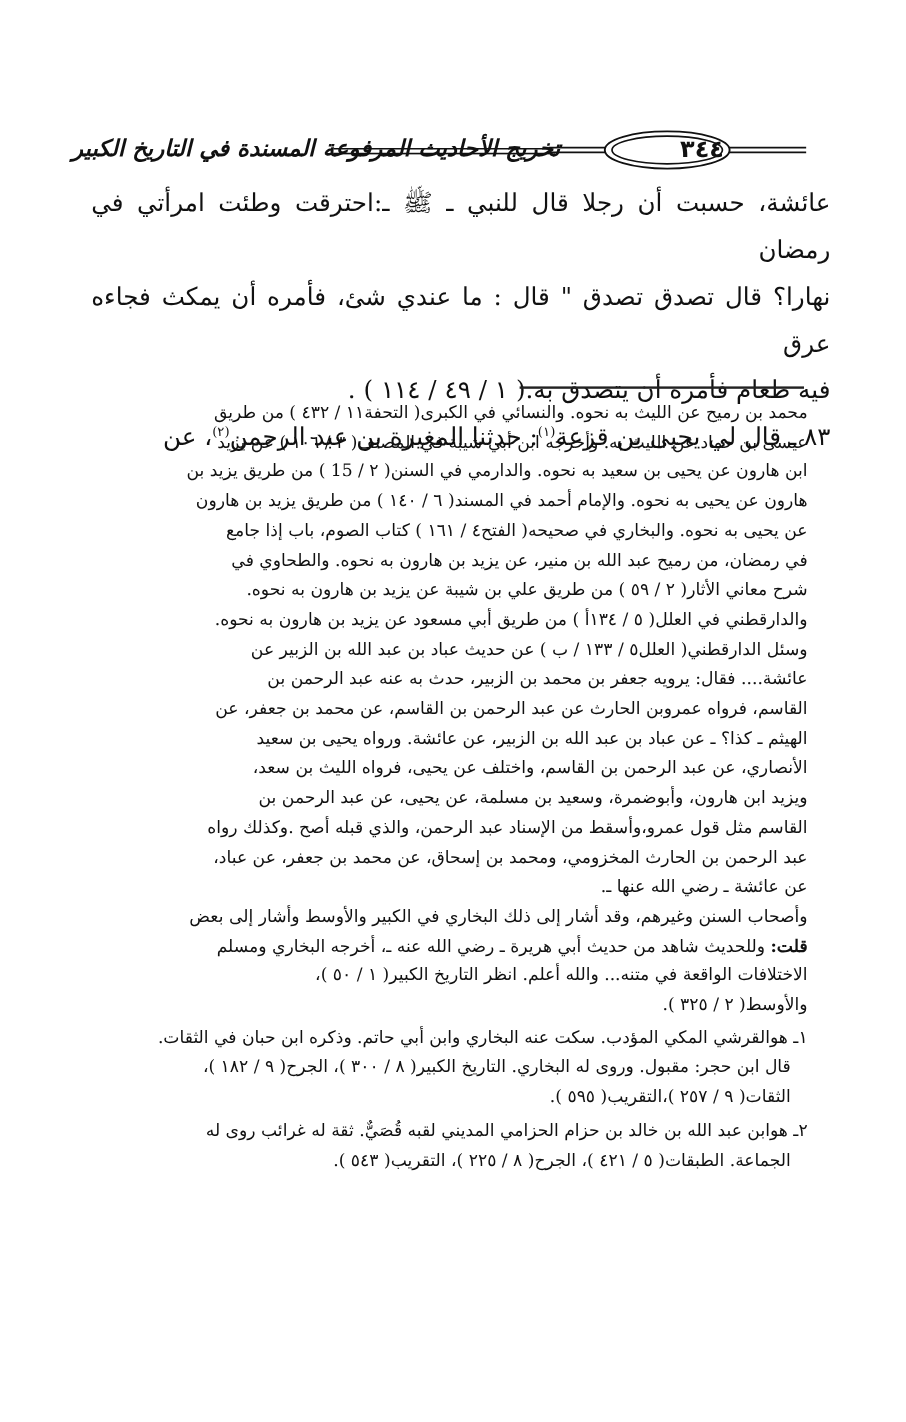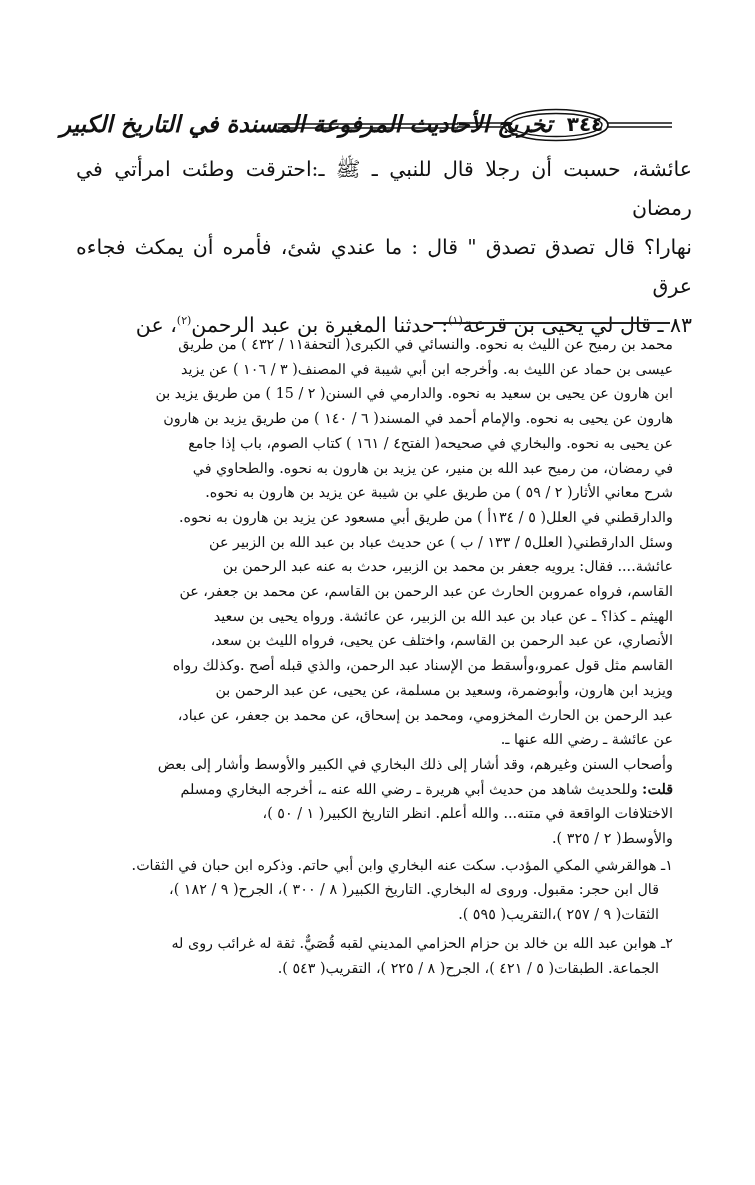--- a/index.html
+++ b/index.html
@@ -16,21 +16,21 @@
       position: absolute; right: 0; top: 0; width: 215px; height: 34px; text-decoration: underline;
     }
     .header-ornament svg { position: absolute; right: 0; top: 0; }
     .page-number {
       position: absolute; right: 52px; top: 4px; width: 70px; text-align: center;
       font-family: "DejaVu Sans", sans-serif; font-weight: bold; font-size: 20px; line-height: 24px;
     }
     .header-title {
       position: absolute; left: 0; top: 2px;
       font-family: "DejaVu Serif", serif; font-style: italic; font-weight: bold;
-      font-size: 23px; line-height: 28px; white-space: nowrap;
+      font-size: 19px; line-height: 28px; white-space: nowrap;
     }
 
     
     .main { position: absolute; top: 150px; left: 76px; width: 616px; direction: rtl; text-align: justify; }
     .main p {
       margin: 0; font-size: 20.5px; line-height: 39px; text-align-last: right;
     }
     sup { font-size: 11px; line-height: 0; vertical-align: super; }
 
     .hr-footnote {
@@ -63,42 +63,43 @@
     <svg style="position:absolute; left:218px; top:15px;" width="180" height="6">
       <line x1="0" y1="1" x2="180" y2="1" stroke="#111" stroke-width="1.3"></line>
       <line x1="0" y1="5" x2="180" y2="5" stroke="#111" stroke-width="1.3"></line>
     </svg>
     <div class="header-title">تخريج الأحاديث المرفوعة المسندة في التاريخ الكبير</div>
   </div>
 
   <div class="main">
     <p>عائشة، حسبت أن رجلا قال للنبي ـ ﷺ ـ:احترقت وطئت امرأتي في رمضان</p>
     <p>نهارا؟ قال تصدق تصدق " قال : ما عندي شئ، فأمره أن يمكث فجاءه عرق</p>
+    <p>فيه طعام  فأمره أن يتصدق به.( ١ / ٤٩ / ١١٤ ) .</p>
     <p><span>٨٣ ـ قال لي يحيى بن قزعة</span><sup>(١)</sup><span>: حدثنا المغيرة بن عبد الرحمن</span><sup>(٢)</sup><span>، عن</span></p>
   </div>
 
   <div class="hr-footnote"></div>
 
   <div class="notes">
     <div>
       <p>محمد بن رميح عن الليث به نحوه. والنسائي في الكبرى( التحفة١١ / ٤٣٢ ) من طريق</p>
       <p>عيسى بن حماد عن الليث به. وأخرجه ابن أبي شيبة في المصنف( ٣ / ١٠٦ ) عن يزيد</p>
       <p>ابن هارون عن يحيى بن سعيد به نحوه. والدارمي في السنن( ٢ / 15 ) من طريق يزيد بن</p>
       <p>هارون عن يحيى به نحوه. والإمام أحمد في المسند( ٦ / ١٤٠ ) من طريق يزيد بن هارون</p>
       <p>عن يحيى به نحوه. والبخاري في صحيحه( الفتح٤ / ١٦١ ) كتاب الصوم، باب إذا جامع</p>
       <p>في رمضان، من رميح عبد الله بن منير، عن يزيد بن هارون به نحوه. والطحاوي في</p>
       <p>شرح معاني الأثار( ٢ / ٥٩ ) من طريق علي بن شيبة عن يزيد بن هارون به نحوه.</p>
       <p>والدارقطني في العلل( ٥ / ١٣٤أ ) من طريق أبي مسعود عن يزيد بن هارون به نحوه.</p>
       <p>وسئل الدارقطني( العلل٥ / ١٣٣ / ب ) عن حديث عباد بن عبد الله بن الزبير عن</p>
       <p>عائشة.... فقال: يرويه جعفر بن محمد بن الزبير، حدث به عنه عبد الرحمن بن</p>
       <p>القاسم، فرواه عمروبن الحارث عن عبد الرحمن بن القاسم، عن محمد بن جعفر، عن</p>
       <p>الهيثم ـ كذا؟ ـ عن عباد بن عبد الله بن الزبير، عن عائشة. ورواه يحيى بن سعيد</p>
       <p>الأنصاري، عن عبد الرحمن بن القاسم، واختلف عن يحيى، فرواه الليث بن سعد،</p>
+      <p>ويزيد ابن هارون، وأبوضمرة، وسعيد بن مسلمة، عن يحيى، عن عبد الرحمن بن</p>
       <p>القاسم مثل قول عمرو،وأسقط من الإسناد عبد الرحمن، والذي قبله أصح .وكذلك رواه</p>
-      <p>ويزيد ابن هارون، وأبوضمرة، وسعيد بن مسلمة، عن يحيى، عن عبد الرحمن بن</p>
       <p>عبد الرحمن بن الحارث المخزومي، ومحمد بن إسحاق، عن محمد بن جعفر، عن عباد،</p>
       <p>عن عائشة ـ رضي الله عنها ـ.</p>
     </div>
 
     <div>
       <p>وأصحاب السنن وغيرهم، وقد أشار إلى ذلك البخاري في الكبير والأوسط وأشار إلى بعض</p>
       <p><span class="qult">قلت:</span><span> وللحديث شاهد من حديث أبي هريرة ـ رضي الله عنه ـ، أخرجه البخاري ومسلم</span></p>
       <p>الاختلافات الواقعة في متنه... والله أعلم. انظر التاريخ الكبير( ١ / ٥٠ )،</p>
       <p>والأوسط( ٢ / ٣٢٥ ).</p>
     </div>

